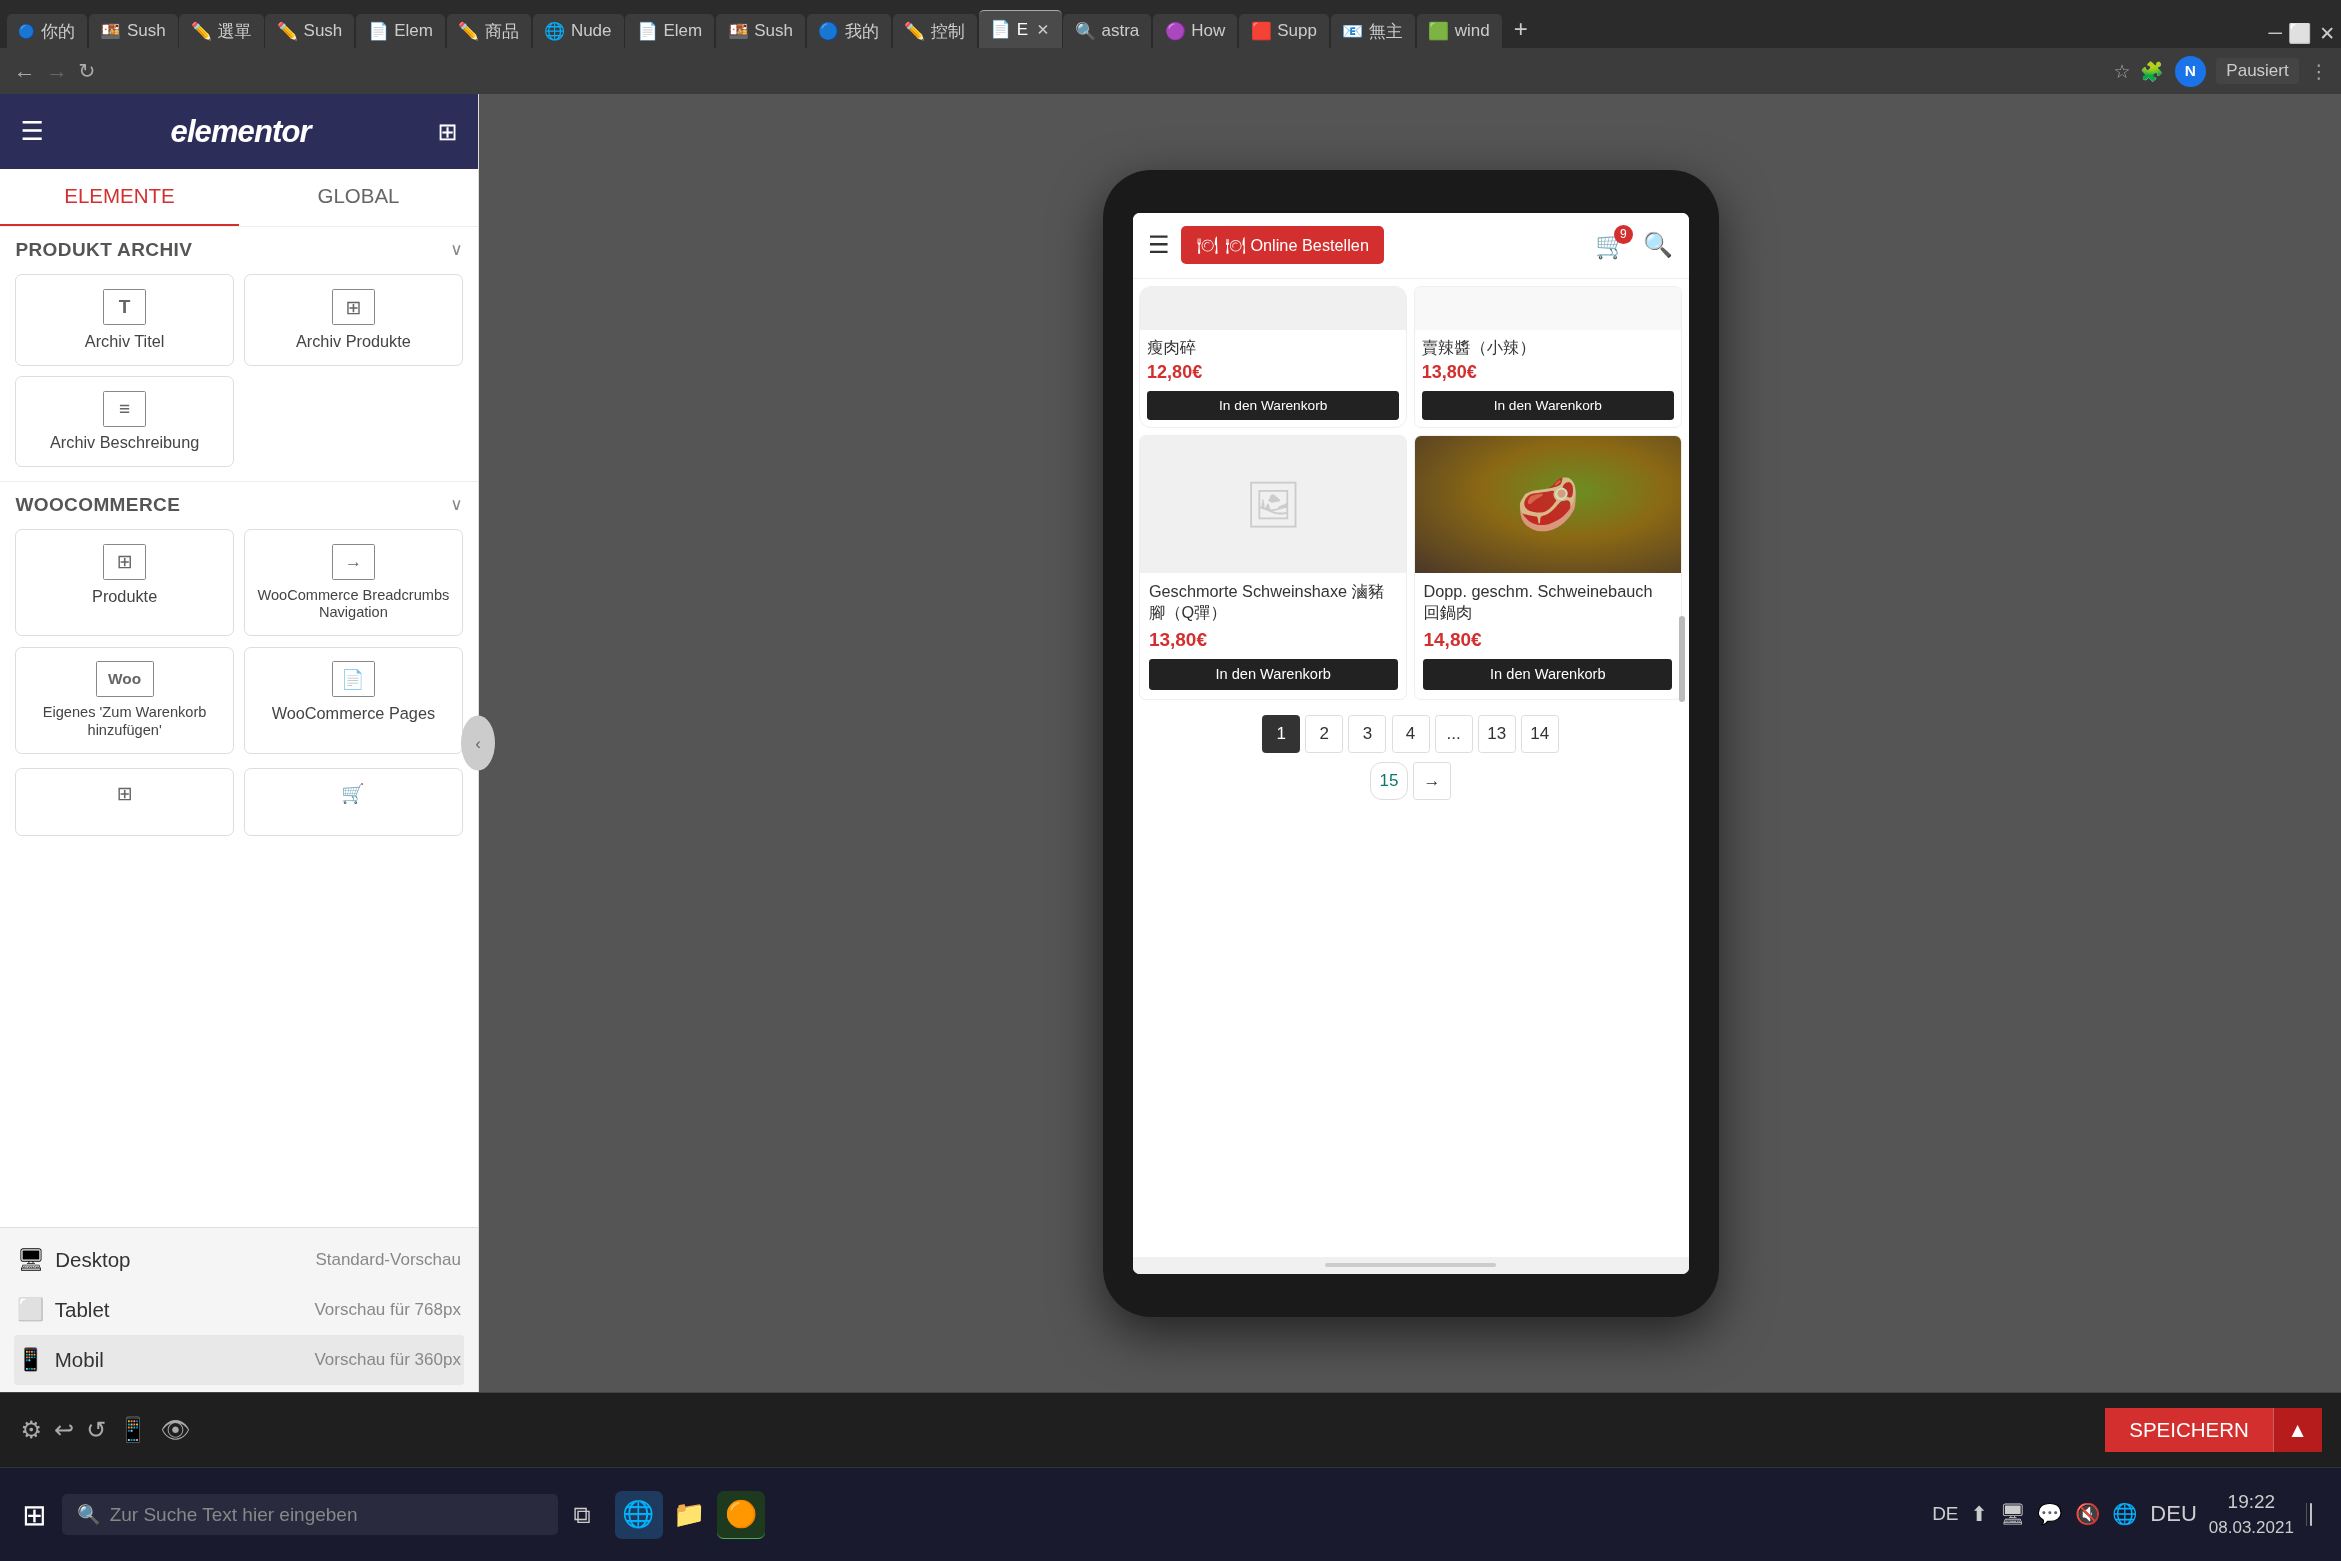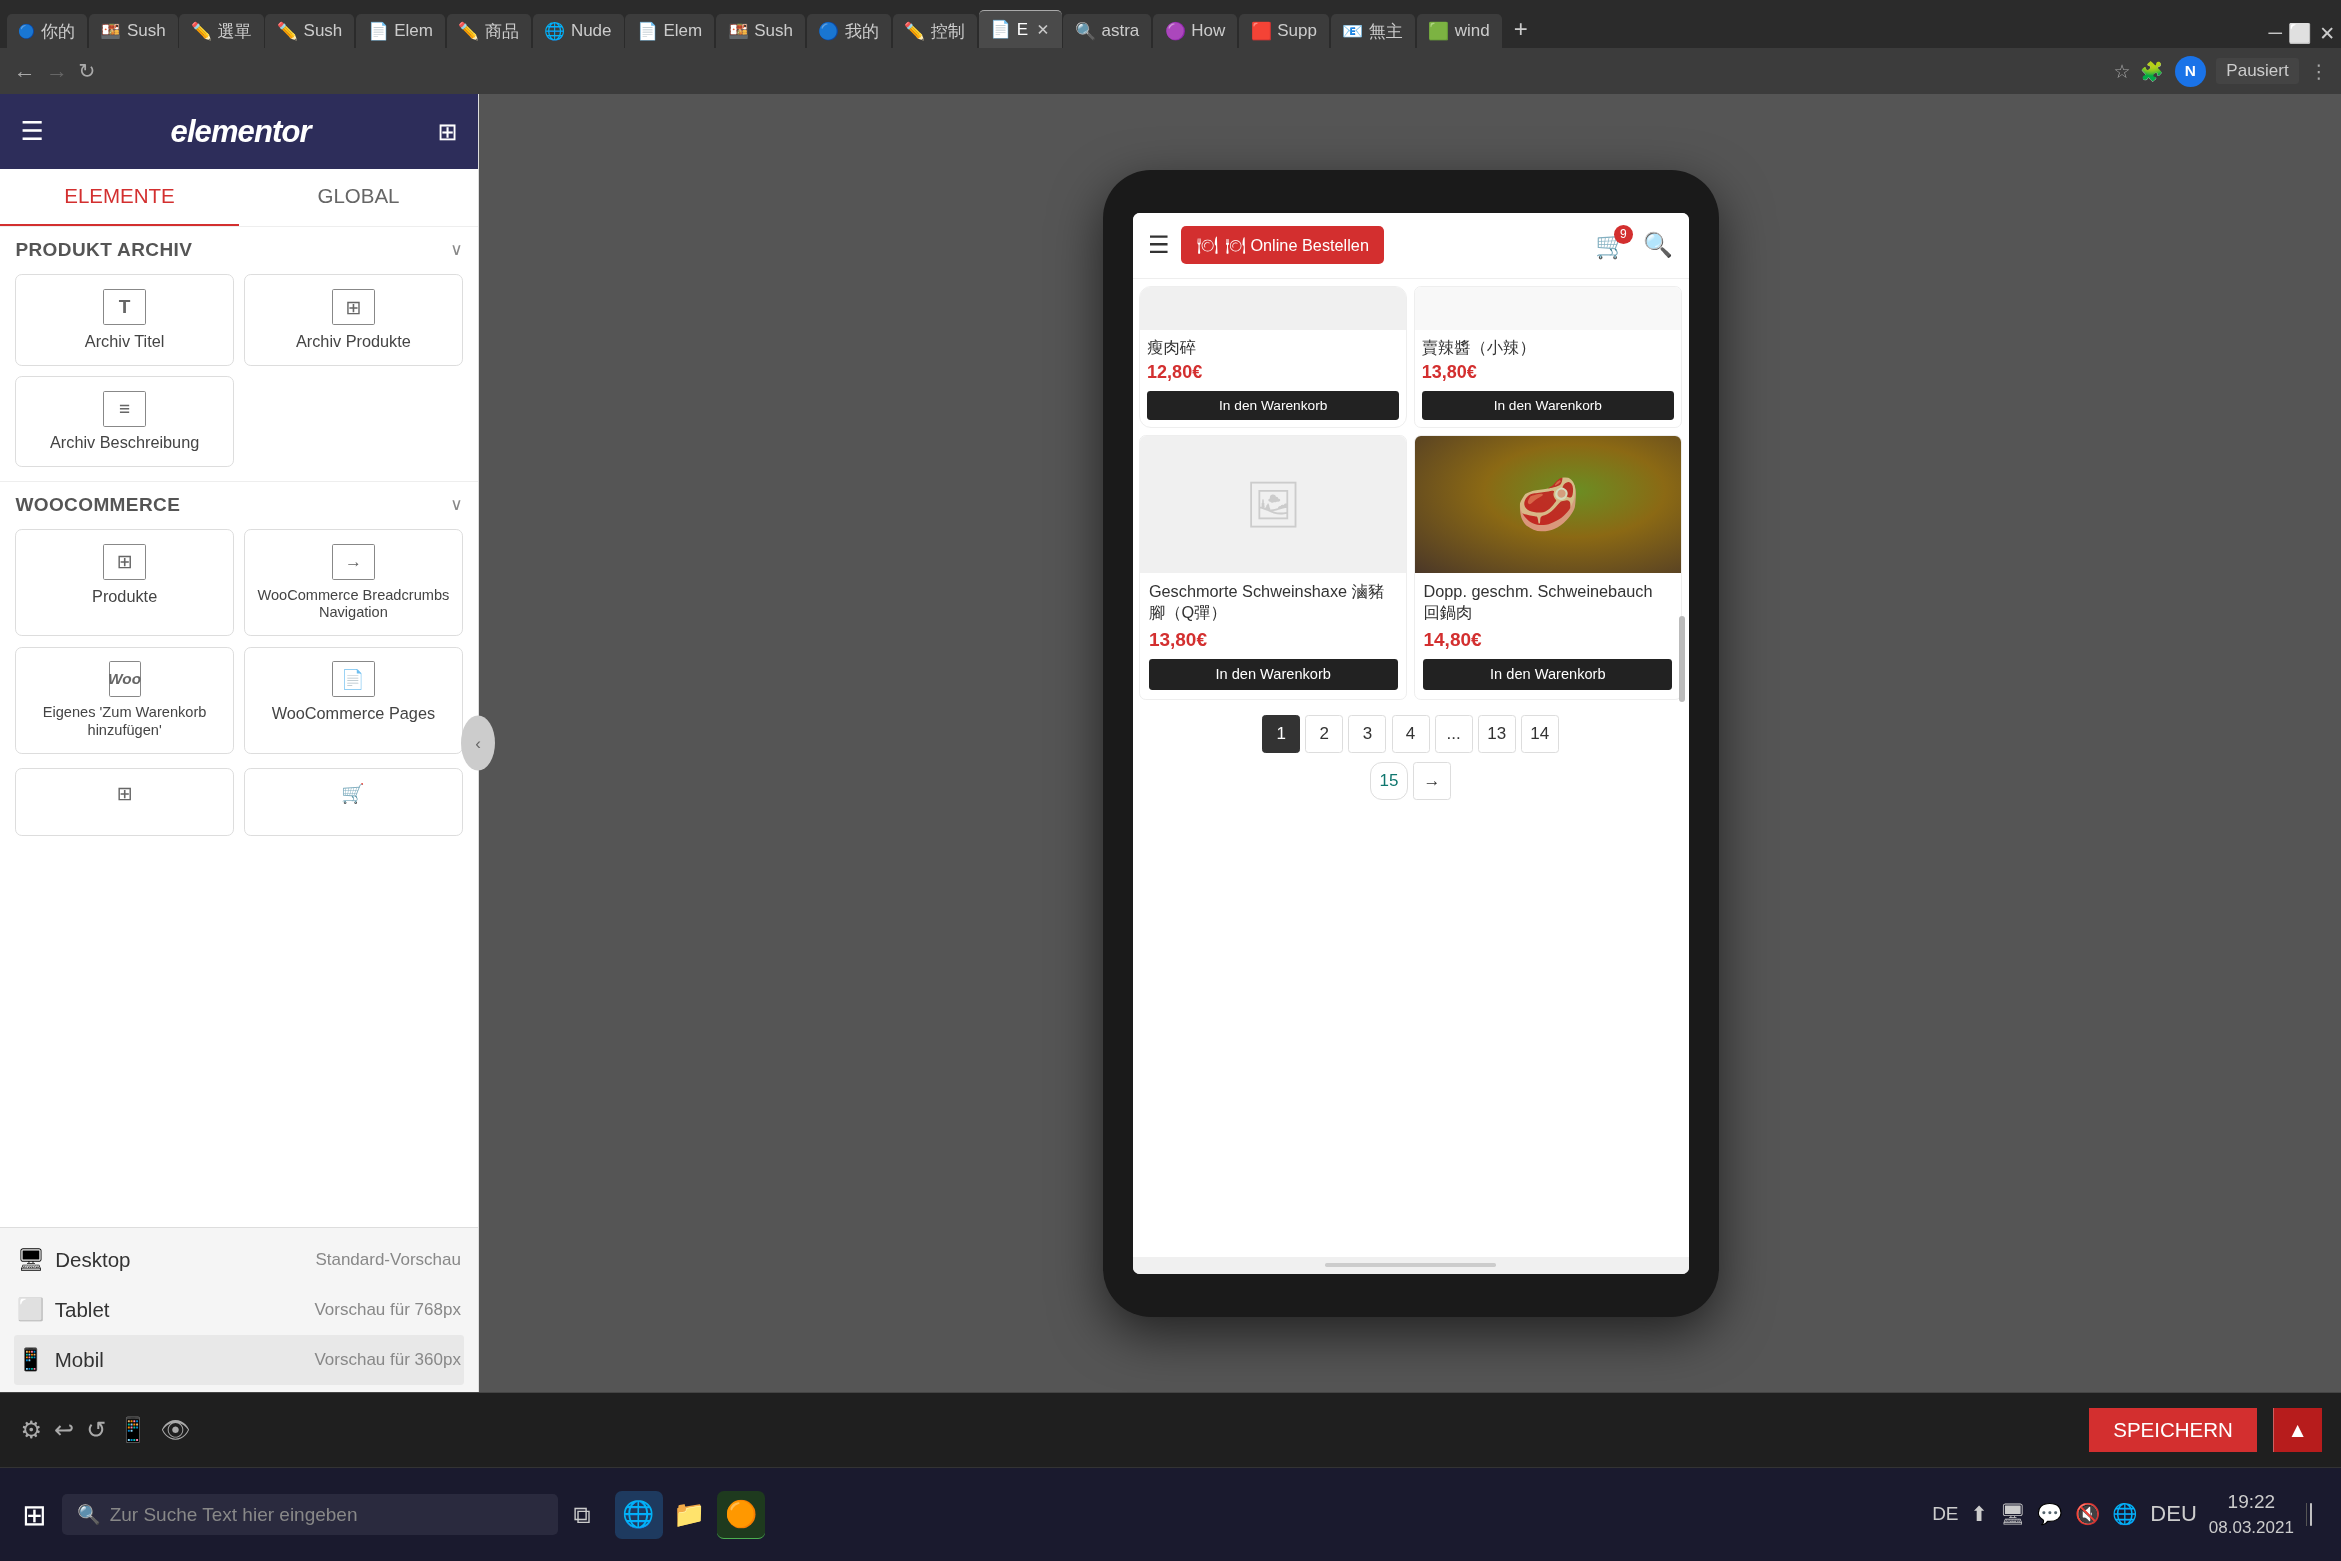--- a/index.html
+++ b/index.html
@@ -156,21 +156,21 @@
       <div style="display:grid; grid-template-columns:1fr 1fr; gap:10.3px; padding:6.8px 15.4px 13.7px;">
         <div style="border:0.9px solid #ddd; border-radius:6.8px; padding:13.7px 8.6px; display:flex; flex-direction:column; align-items:center; gap:6.8px; cursor:pointer;">
           <div style="width:43px; height:36px; border:1.7px solid #888; border-radius:1.7px; display:flex; align-items:center; justify-content:center; font-size:19px; color:#666;">⊞</div>
           <span style="font-size:16.3px; color:#444; text-align:center;">Produkte</span>
         </div>
         <div style="border:0.9px solid #ddd; border-radius:6.8px; padding:13.7px 8.6px; display:flex; flex-direction:column; align-items:center; gap:6.8px; cursor:pointer;">
           <div style="width:43px; height:36px; border:1.7px solid #888; border-radius:1.7px; display:flex; align-items:center; justify-content:center; font-size:17px; color:#666;">→</div>
           <span style="font-size:14.6px; color:#444; text-align:center; line-height:1.2;">WooCommerce Breadcrumbs Navigation</span>
         </div>
         <div style="border:0.9px solid #ddd; border-radius:6.8px; padding:13.7px 8.6px; display:flex; flex-direction:column; align-items:center; gap:6.8px; cursor:pointer;">
-          <div style="width:32px; height:36px; border:1.7px solid #888; border-radius:1.7px; display:flex; align-items:center; justify-content:center; font-size:15.4px; color:#666; font-weight:bold;font-style:italic;">Woo</div>
+          <div style="width:58px; height:36px; border:1.7px solid #888; border-radius:1.7px; display:flex; align-items:center; justify-content:center; font-size:15.4px; color:#666; font-weight:bold;">Woo</div>
           <span style="font-size:14.6px; color:#444; text-align:center; line-height:1.2;">Eigenes 'Zum Warenkorb hinzufügen'</span>
         </div>
         <div style="border:0.9px solid #ddd; border-radius:6.8px; padding:13.7px 8.6px; display:flex; flex-direction:column; align-items:center; gap:6.8px; cursor:pointer;">
           <div style="width:43px; height:36px; border:1.7px solid #888; border-radius:1.7px; display:flex; align-items:center; justify-content:center; font-size:19px; color:#666;">📄</div>
           <span style="font-size:16.3px; color:#444; text-align:center;">WooCommerce Pages</span>
         </div>
       </div>
 
       <div style="display:grid; grid-template-columns:1fr 1fr; gap:10.3px; padding:0 15.4px 13.7px;">
         <div style="border:0.9px solid #ddd; border-radius:6.8px; padding:13.7px 8.6px; display:flex; flex-direction:column; align-items:center; gap:6.8px; cursor:pointer; height:68px;">
@@ -316,21 +316,21 @@
       </div>
     </div>
   </div>
 
   <div style="background:#1f1f1f; display:flex; align-items:center; padding:0 20.5px; gap:12px; height:75px; border-top:0.9px solid #444; flex-shrink:0;">
     <span style="font-size:24px; color:#aaa; cursor:pointer;">⚙</span>
     <span style="font-size:24px; color:#aaa; cursor:pointer;">↩</span>
     <span style="font-size:24px; color:#aaa; cursor:pointer;">↺</span>
     <span style="font-size:24px; color:#aaa; cursor:pointer;">📱</span>
     <span style="font-size:24px; color:#aaa; cursor:pointer;">👁</span>
-    <div style="margin-left:auto; display:flex;gap:16px;">
+    <div style="margin-left:auto; display:flex;">
       <button style="background:#d32f2f; color:white; border:none; padding:10.3px 24px; font-size:20.5px; cursor:pointer;">SPEICHERN</button>
       <button style="background:#b71c1c; color:white; border:none; padding:10.3px 13.7px; font-size:20.5px; cursor:pointer; border-left:0.9px solid rgba(255,255,255,0.3);">▲</button>
     </div>
   </div>
 
   <div style="background:#1a1a2e; height:94px; display:flex; align-items:center; padding:0 13.7px; gap:6.8px; flex-shrink:0; border-top:0.9px solid #333;">
     <div style="color:white; font-size:29px; cursor:pointer; padding:5.1px 8.6px;">⊞</div>
     <div style="background:#2a2a3e; border-radius:5.1px; padding:8.6px 15.4px; display:flex; align-items:center; gap:8.6px; width:496px; cursor:pointer;">
       <span style="font-size:19px; color:#aaa;">🔍</span>
       <span style="color:#888; font-size:19px;">Zur Suche Text hier eingeben</span>

